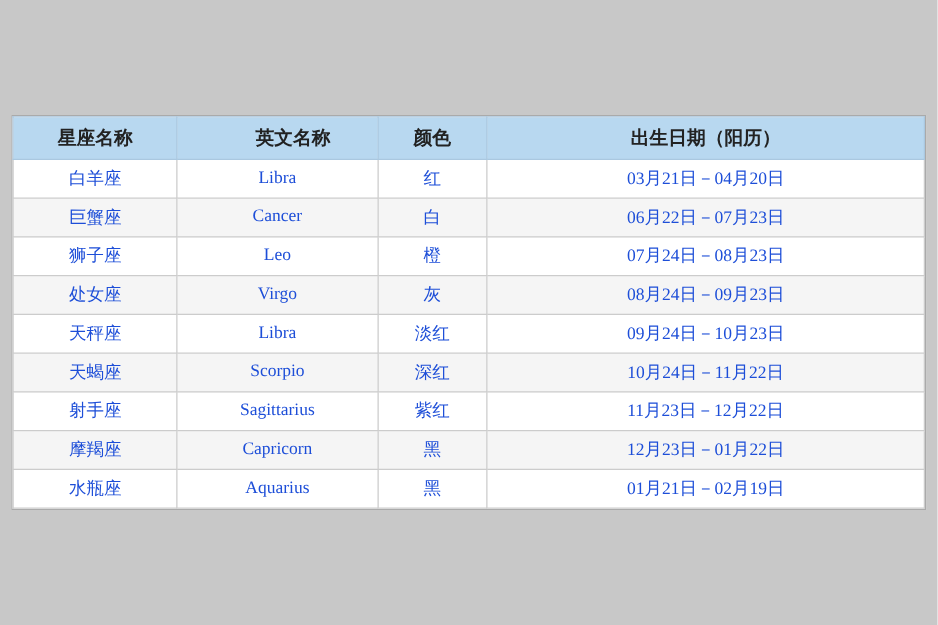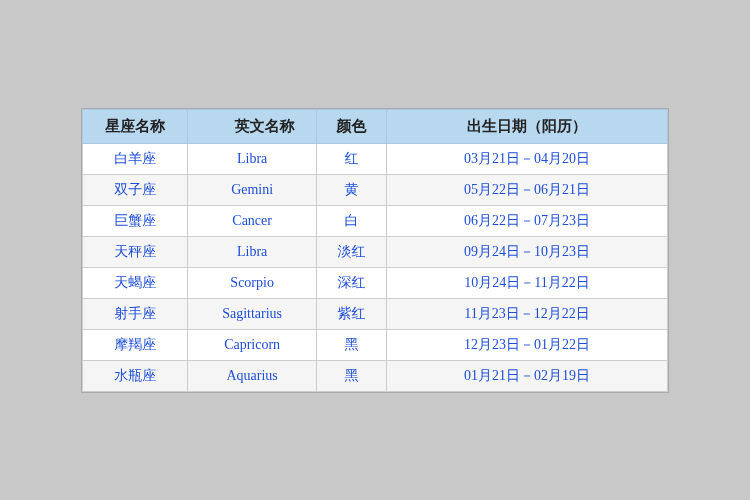--- a/index.html
+++ b/index.html
@@ -14,21 +14,21 @@
       background-color: #c8c8c8;
       display: flex;
       align-items: center;
       justify-content: center;
       font-family: "SimSun", "宋体", serif;
     }
 
     .table-container {
       background-color: #ffffff;
       border: 1px solid #aaa;
-      width: 588px;
+      width: 732px;
     }
 
     table {
       width: 100%;
       border-collapse: collapse;
     }
 
     thead tr th {
       background-color: #b8d8f0;
       border: 1px solid #aac8e0;
@@ -74,30 +74,36 @@
       </tr>
     </thead>
     <tbody id="table-body">
     <tr>
           <td>白羊座</td>
           <td>Libra</td>
           <td>红</td>
           <td>03月21日－04月20日</td>
         </tr>
         <tr>
-          <td>双子座</td>
-          <td>Gemini</td>
-          <td>黄</td>
-          <td>05月22日－06月21日</td>
-        </tr>
-        <tr>
           <td>巨蟹座</td>
           <td>Cancer</td>
           <td>白</td>
           <td>06月22日－07月23日</td>
+        </tr>
+        <tr>
+          <td>狮子座</td>
+          <td>Leo</td>
+          <td>橙</td>
+          <td>07月24日－08月23日</td>
+        </tr>
+        <tr>
+          <td>处女座</td>
+          <td>Virgo</td>
+          <td>灰</td>
+          <td>08月24日－09月23日</td>
         </tr>
         <tr>
           <td>天秤座</td>
           <td>Libra</td>
           <td>淡红</td>
           <td>09月24日－10月23日</td>
         </tr>
         <tr>
           <td>天蝎座</td>
           <td>Scorpio</td>

